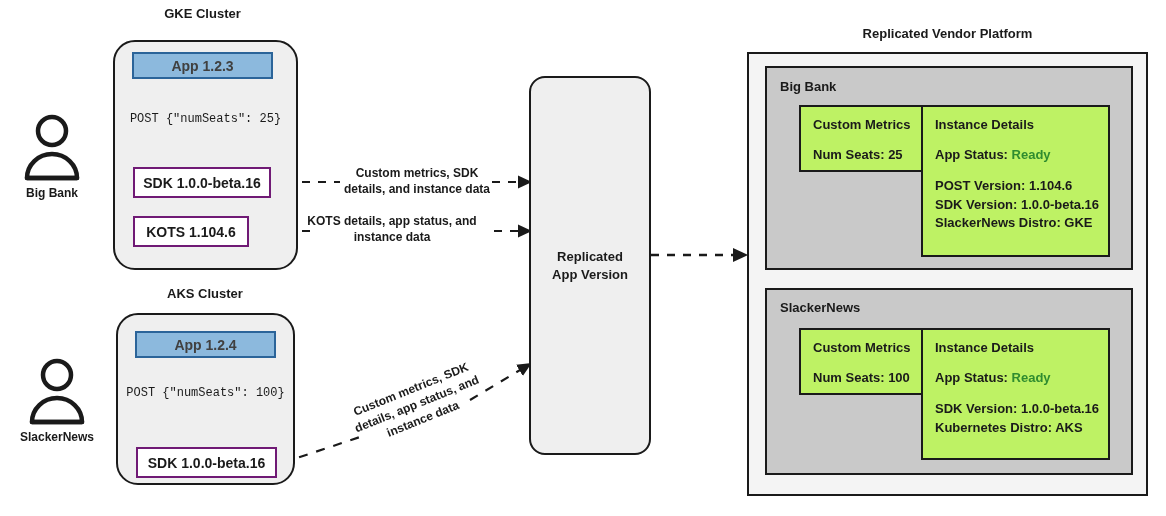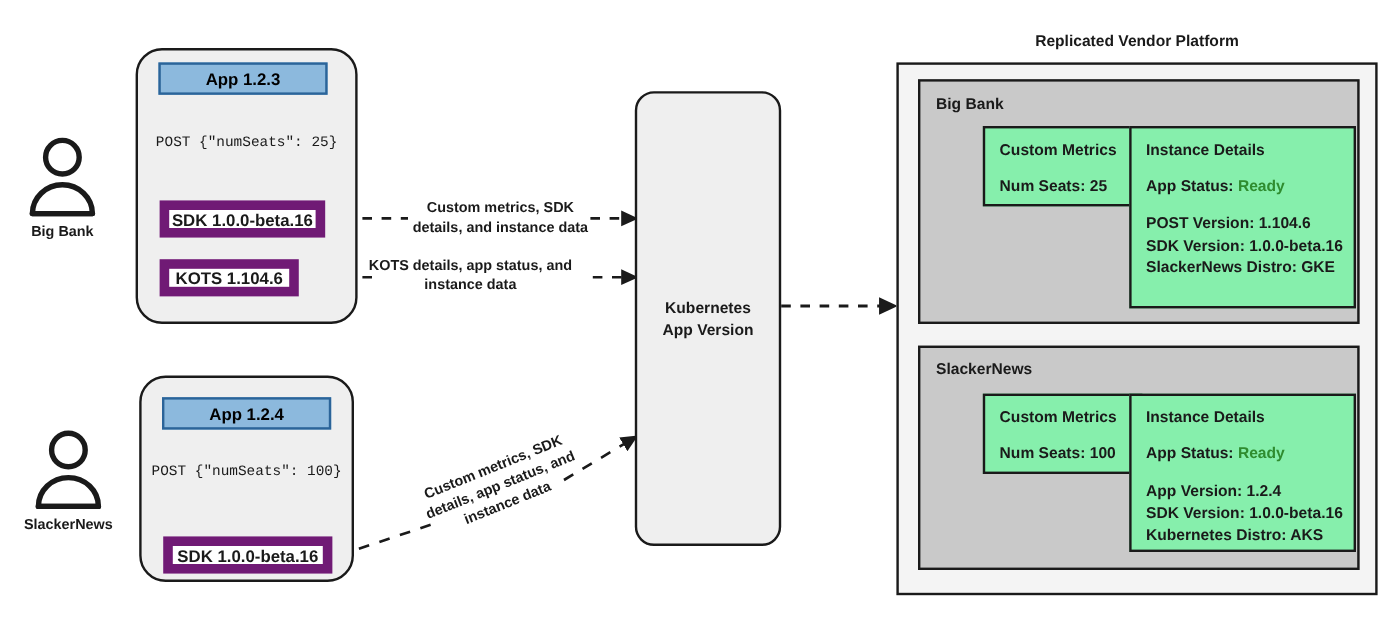--- a/index.html
+++ b/index.html
@@ -40,34 +40,34 @@
   .cluster {
     background: #efefef;
     border: 2px solid #1a1a1a;
     border-radius: 22px;
     box-sizing: border-box;
   }
 
   
   .box {
     background: #ffffff;
-    border: 8px solid #701a75;
+    border: 2px solid #701a75;
     box-sizing: border-box;
     display: flex;
     align-items: center;
     justify-content: center;
     font-weight: bold;
     font-size: 14px;
     color: #1a1a1a;
     white-space: nowrap;
   }
   .box-app {
     background: #8cb9dd;
     border: 2px solid #2b6499;
-    color: #000000;
+    color: #404040;
   }
 
   
   .post-text {
     font-family: "Liberation Mono", "DejaVu Sans Mono", monospace;
     font-size: 12px;
     color: #1a1a1a;
     white-space: nowrap;
     text-align: center;
   }
@@ -98,25 +98,24 @@
     background: #c9c9c9;
     border: 2px solid #1a1a1a;
     box-sizing: border-box;
   }
   .tenant-name {
     font-weight: bold;
     font-size: 13px;
     color: #1a1a1a;
   }
   .card {
-    background: #86efac;
+    background: #bef264;
     border: 2px solid #1a1a1a;
     box-sizing: border-box;
     padding: 10px 12px;
-    margin-left: 20px;
   }
   .card-title {
     font-weight: bold;
     font-size: 13px;
     color: #1a1a1a;
     margin-bottom: 14px;
     white-space: nowrap;
   }
   .card-line {
     font-weight: bold;
@@ -191,31 +190,33 @@
     <g>
       <circle cx="57" cy="375" r="14" fill="none" stroke="#1a1a1a" stroke-width="4.5"></circle>
       <path d="M32,422 a25,24 0 0 1 50,0 z" fill="none" stroke="#1a1a1a" stroke-width="4.5" stroke-linejoin="round"></path>
       <line x1="32" y1="422" x2="82" y2="422" stroke="#1a1a1a" stroke-width="4.5" stroke-linecap="round"></line>
     </g>
   </svg>
 
   <div class="abs actor-label" style="left:2px; top:186px; width:100px;">Big Bank</div>
   <div class="abs actor-label" style="left:2px; top:430px; width:110px;">SlackerNews</div>
 
+  <div class="abs title" style="left:110px; top:6px; width:185px;">GKE Cluster</div>
 
   <div class="abs cluster" style="left:113px; top:40px; width:185px; height:230px;"></div>
 
   <div class="abs box box-app" style="left:132px; top:52px; width:141px; height:27px;">App 1.2.3</div>
 
   <div class="abs post-text" style="left:113px; top:112px; width:185px;">POST {"numSeats": 25}</div>
 
   <div class="abs box" style="left:133px; top:167px; width:138px; height:31px;">SDK 1.0.0-beta.16</div>
 
   <div class="abs box" style="left:133px; top:216px; width:116px; height:31px;">KOTS 1.104.6</div>
 
+  <div class="abs title" style="left:115px; top:286px; width:180px;">AKS Cluster</div>
 
   <div class="abs cluster" style="left:116px; top:313px; width:179px; height:172px;"></div>
 
   <div class="abs box box-app" style="left:135px; top:331px; width:141px; height:27px;">App 1.2.4</div>
 
   <div class="abs post-text" style="left:112px; top:386px; width:187px;">POST {"numSeats": 100}</div>
 
   <div class="abs box" style="left:136px; top:447px; width:141px; height:31px;">SDK 1.0.0-beta.16</div>
 
   <div class="abs conn-label" style="left:338px; top:166px; width:158px;">
@@ -231,21 +232,21 @@
   <div class="abs" style="left:332px; top:380px; width:170px;">
     <div class="conn-label-diag">
       <div>Custom metrics, SDK</div>
       <div>details, app status, and</div>
       <div>instance data</div>
     </div>
   </div>
 
   <div class="abs service" style="left:529px; top:76px; width:122px; height:379px;">
     <div>
-      <div>Kubernetes</div>
+      <div>Replicated</div>
       <div>App Version</div>
     </div>
   </div>
 
   <div class="abs title" style="left:747px; top:26px; width:401px;">Replicated Vendor Platform</div>
 
   <div class="abs platform-outer" style="left:747px; top:52px; width:401px; height:444px;"></div>
 
   <div class="abs tenant-panel" style="left:765px; top:66px; width:368px; height:204px;"></div>
 
@@ -277,18 +278,17 @@
     <div class="card-line">Num Seats: 100</div>
   </div>
 
   <div class="abs card" style="left:921px; top:328px; width:189px; height:132px;">
     <div class="card-title">Instance Details</div>
     <div class="card-line">
       <span>App Status:</span>
       <span class="status-ok">Ready</span>
     </div>
     <div class="card-gap"></div>
-    <div class="card-line">App Version: 1.2.4</div>
     <div class="card-line">SDK Version: 1.0.0-beta.16</div>
     <div class="card-line">Kubernetes Distro: AKS</div>
   </div>
 
 </div>
 
 </body></html>

